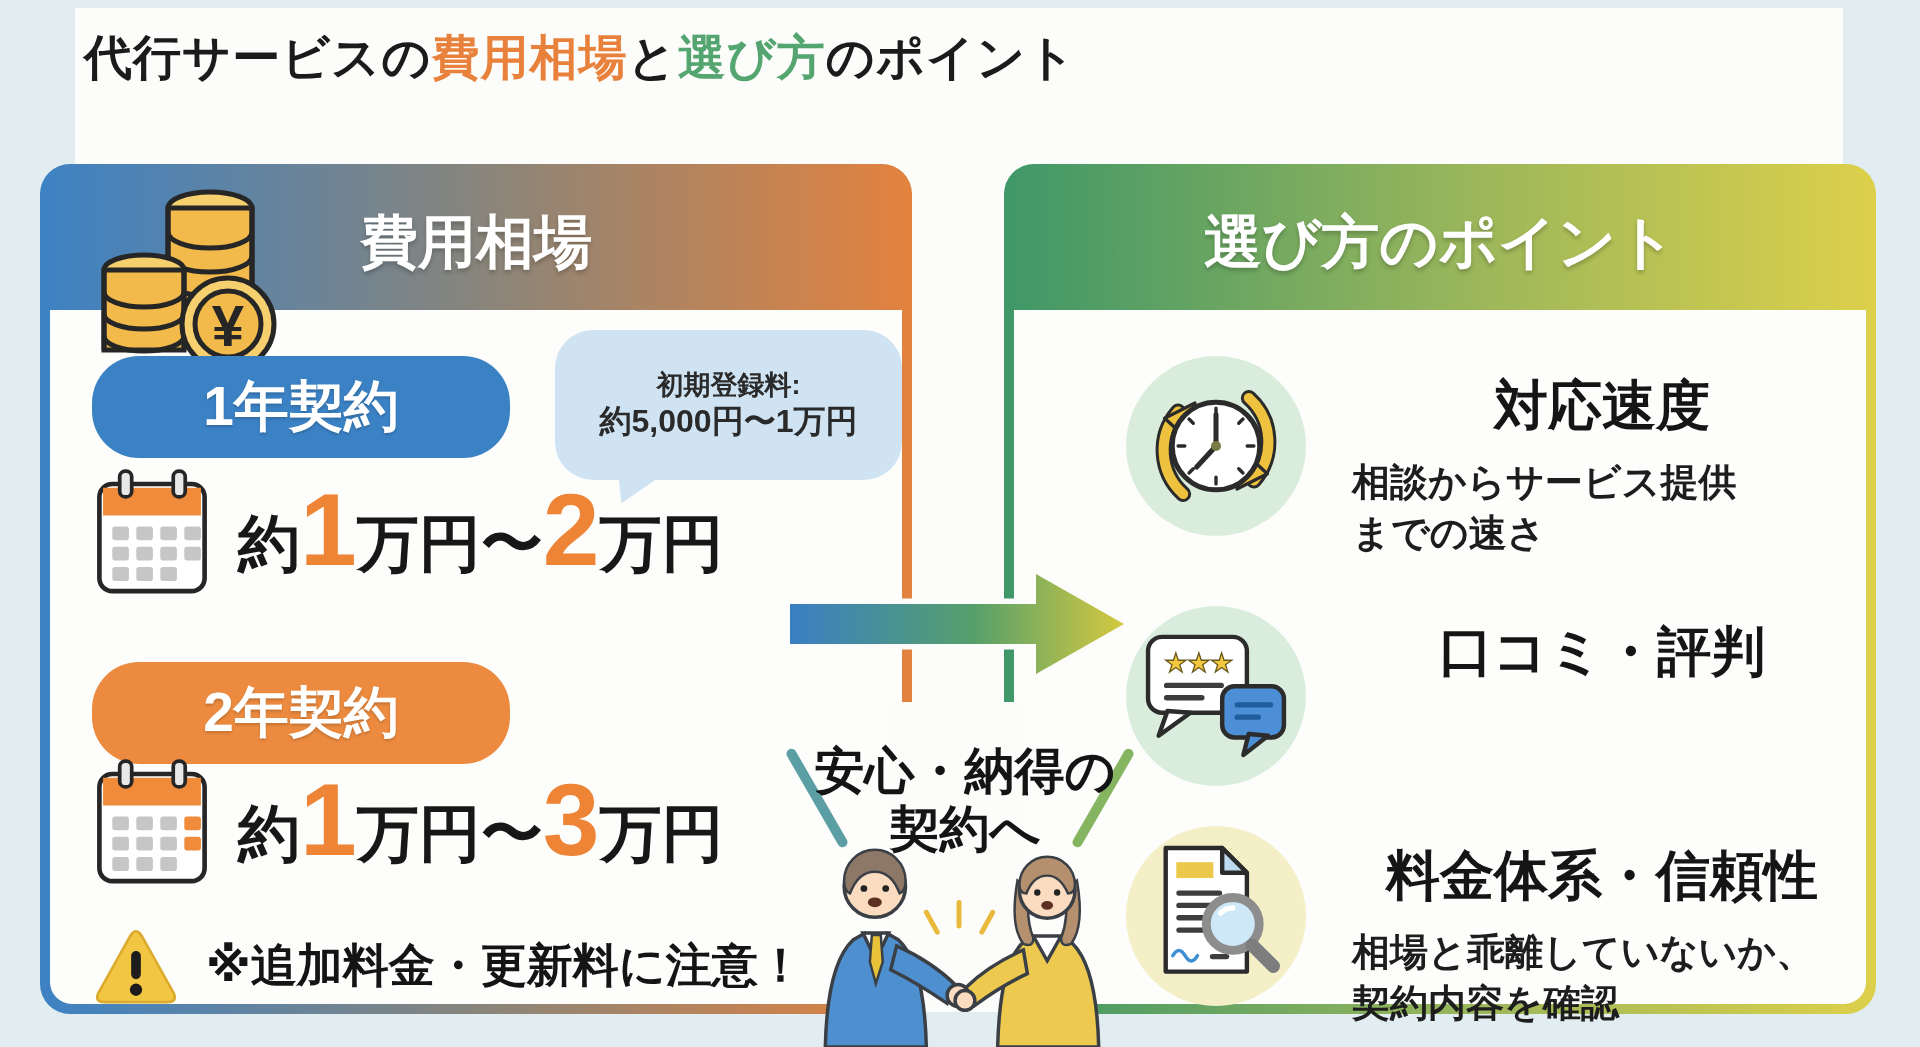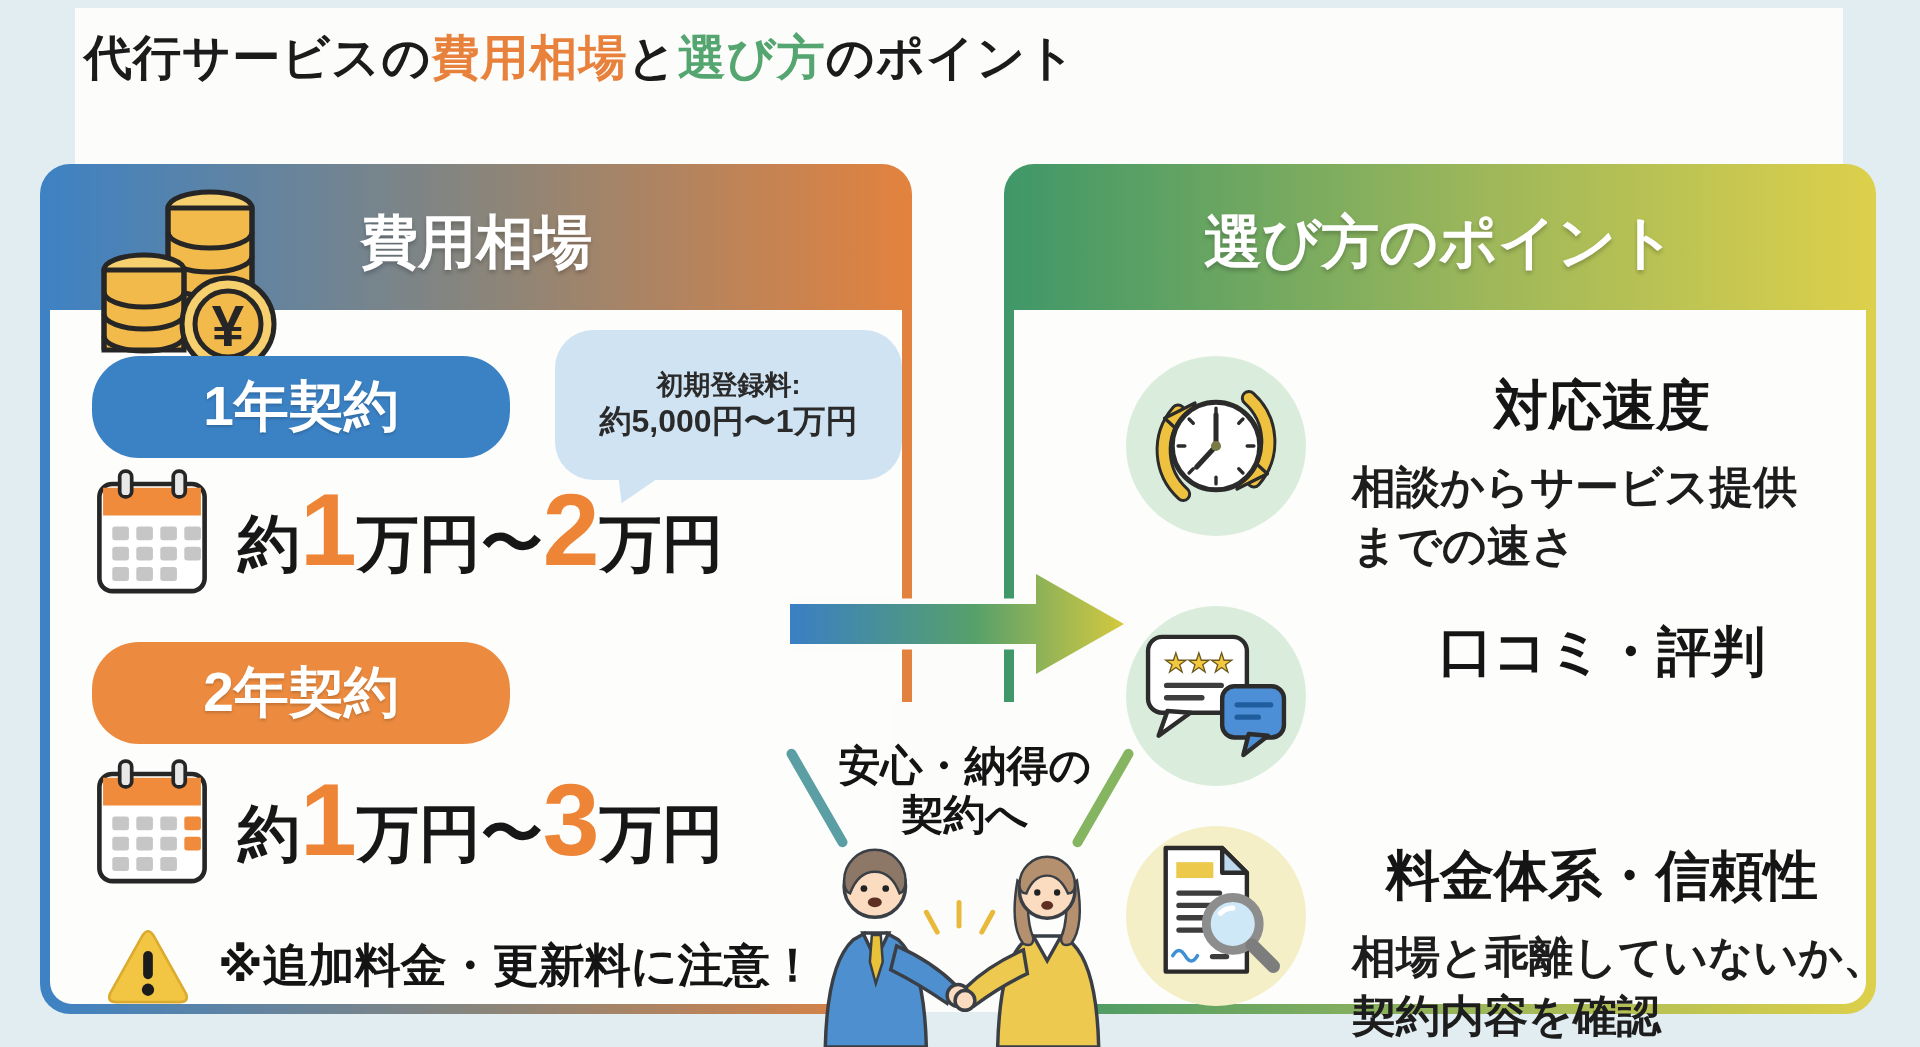--- a/index.html
+++ b/index.html
@@ -20,50 +20,50 @@
   .panel-left{left:40px;background:linear-gradient(90deg,#3d82c4 0%,#8b8579 52%,#e3823e 100%);}
   .panel-right{left:1004px;background:linear-gradient(90deg,#3f9768 0%,#9db75a 55%,#ddd04b 100%);}
   .panel-inner{position:absolute;left:10px;right:10px;top:146px;bottom:10px;background:#fdfdfc;border-radius:0 0 22px 22px;}
   .panel-header-label{position:absolute;left:0;right:0;top:40px;text-align:center;
     font-size:58px;font-weight:900;color:#ffffff;text-shadow:0 3px 4px rgba(0,0,0,.22);}
   
   .pill{position:absolute;left:52px;width:418px;height:102px;border-radius:47px;
     display:flex;align-items:center;justify-content:center;
     font-size:55px;font-weight:900;color:#fff;text-shadow:0 2px 3px rgba(0,0,0,.18);}
   .pill-blue{top:192px;background:#3b82c5;}
-  .pill-orange{top:478px;background:#ec8b3f;text-align:right;}
+  .pill-orange{top:498px;background:#ec8b3f;text-align:right;}
   .bubble{position:absolute;left:515px;top:166px;width:347px;height:150px;background:#cfe3f2;border-radius:38px;
     display:flex;flex-direction:column;align-items:center;justify-content:center;line-height:1.22;}
   .bubble .b1{font-size:27px;font-weight:800;color:#2a2a2a;}
   .bubble .b2{font-size:32px;font-weight:800;color:#2a2a2a;}
   .bubble-tail{position:absolute;left:58px;bottom:-26px;width:0;height:0;
     border-left:12px solid transparent;border-right:34px solid transparent;border-top:36px solid #cfe3f2;
     transform:rotate(12deg);}
   .price-row{position:absolute;left:52px;height:140px;display:flex;align-items:center;gap:26px;}
   .price-row.r1{top:298px;}
   .price-row.r2{top:588px;}
   .price{display:flex;align-items:baseline;font-weight:900;white-space:nowrap;}
   .price .kanji{font-size:62px;color:#171717;}
   .price .digit{font-size:102px;color:#ee8435;line-height:1;}
-  .warning-row{position:absolute;left:64px;top:762px;display:flex;align-items:center;gap:26px;}
+  .warning-row{position:absolute;left:52px;top:762px;display:flex;align-items:center;gap:26px;}
   .warning-text{font-size:46px;font-weight:900;color:#141414;white-space:nowrap;}
   
   .point-circle{position:absolute;left:122px;width:180px;height:180px;border-radius:50%;}
   .pc-green{background:#daeddc;}
   .pc-yellow{background:#f5efc8;}
   .pc1{top:192px;}  .pc2{top:442px;}  .pc3{top:662px;}
   .point-text{position:absolute;left:348px;width:500px;}
   .pt1{top:206px;}  .pt2{top:452px;}  .pt3{top:676px;}
   .point-title{font-size:54px;font-weight:900;color:#151515;white-space:nowrap;text-align:center;}
-  .point-desc{margin-top:14px;font-size:44px;font-weight:700;color:#1d1d1d;line-height:1.35;white-space:nowrap;}
+  .point-desc{margin-top:14px;font-size:38px;font-weight:700;color:#1d1d1d;line-height:1.35;white-space:nowrap;}
   
   .cutout{left:890px;top:702px;width:132px;height:306px;background:#fcfcfa;z-index:2;}
   .arrow-svg{left:786px;top:568px;z-index:3;}
   .mid-label{left:795px;top:742px;width:340px;text-align:center;z-index:3;
-    font-size:42px;font-weight:900;line-height:1.16;color:#141414;}
+    font-size:50px;font-weight:900;line-height:1.16;color:#141414;}
   .slash{width:10px;height:112px;border-radius:6px;z-index:3;}
   .slash-left{left:812px;top:742px;background:#5b9fa5;transform:rotate(-30deg);}
   .slash-right{left:1098px;top:742px;background:#85b561;transform:rotate(30deg);}
   .people-svg{left:812px;top:835px;z-index:3;}
   .icon-center{position:absolute;left:50%;top:50%;transform:translate(-50%,-50%);}
 </style>
 </head>
 <body>
 
 <div class="abs canvas"></div>

